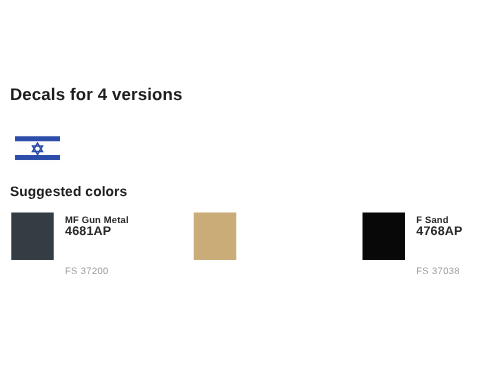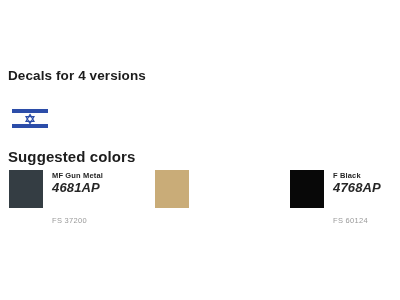--- a/index.html
+++ b/index.html
@@ -69,21 +69,21 @@
     transform: translate(-50%, -50%);
     width: 11px;
     height: 11px;
   }
 
   
   .colors-heading {
     position: absolute;
     left: 8px;
     top: 148px;
-    font-size: 15px;
+    font-size: 11px;
     font-weight: bold;
     color: #1c1c1c;
     letter-spacing: 0.1px;
     white-space: nowrap;
   }
 
   .color-list {
     position: absolute;
     left: 0;
     top: 170px;
@@ -113,25 +113,24 @@
     line-height: 1.22;
     white-space: nowrap;
   }
   .color-name {
     font-size: 7.5px;
     font-weight: bold;
     color: #262626;
     letter-spacing: 0.15px;
   }
   .color-code {
-    font-size: 13px;
+    font-size: 10px;
     font-weight: bold;
     color: #262626;
     letter-spacing: 0.15px;
-    font-style: italic;
   }
   .color-fs {
     font-size: 7.5px;
     font-weight: normal;
     color: #9a9a9a;
     letter-spacing: 0.3px;
     margin-top: 20px;
   }
 </style>
 </head>
@@ -165,20 +164,20 @@
       </div>
     </div>
 
     <div class="color-item pos-1">
       <div class="swatch" style="background: rgb(201, 172, 120);"></div>
     </div>
 
     <div class="color-item pos-2">
       <div class="swatch" style="background: rgb(8, 8, 8);"></div>
       <div class="color-text">
-        <div class="color-name">F Black</div>
+        <div class="color-name">F Sand</div>
         <div class="color-code">4768AP</div>
-        <div class="color-fs">FS 60124</div>
+        <div class="color-fs">FS 37038</div>
       </div>
     </div>
 
   </div>
 </div>
 
 </body></html>

